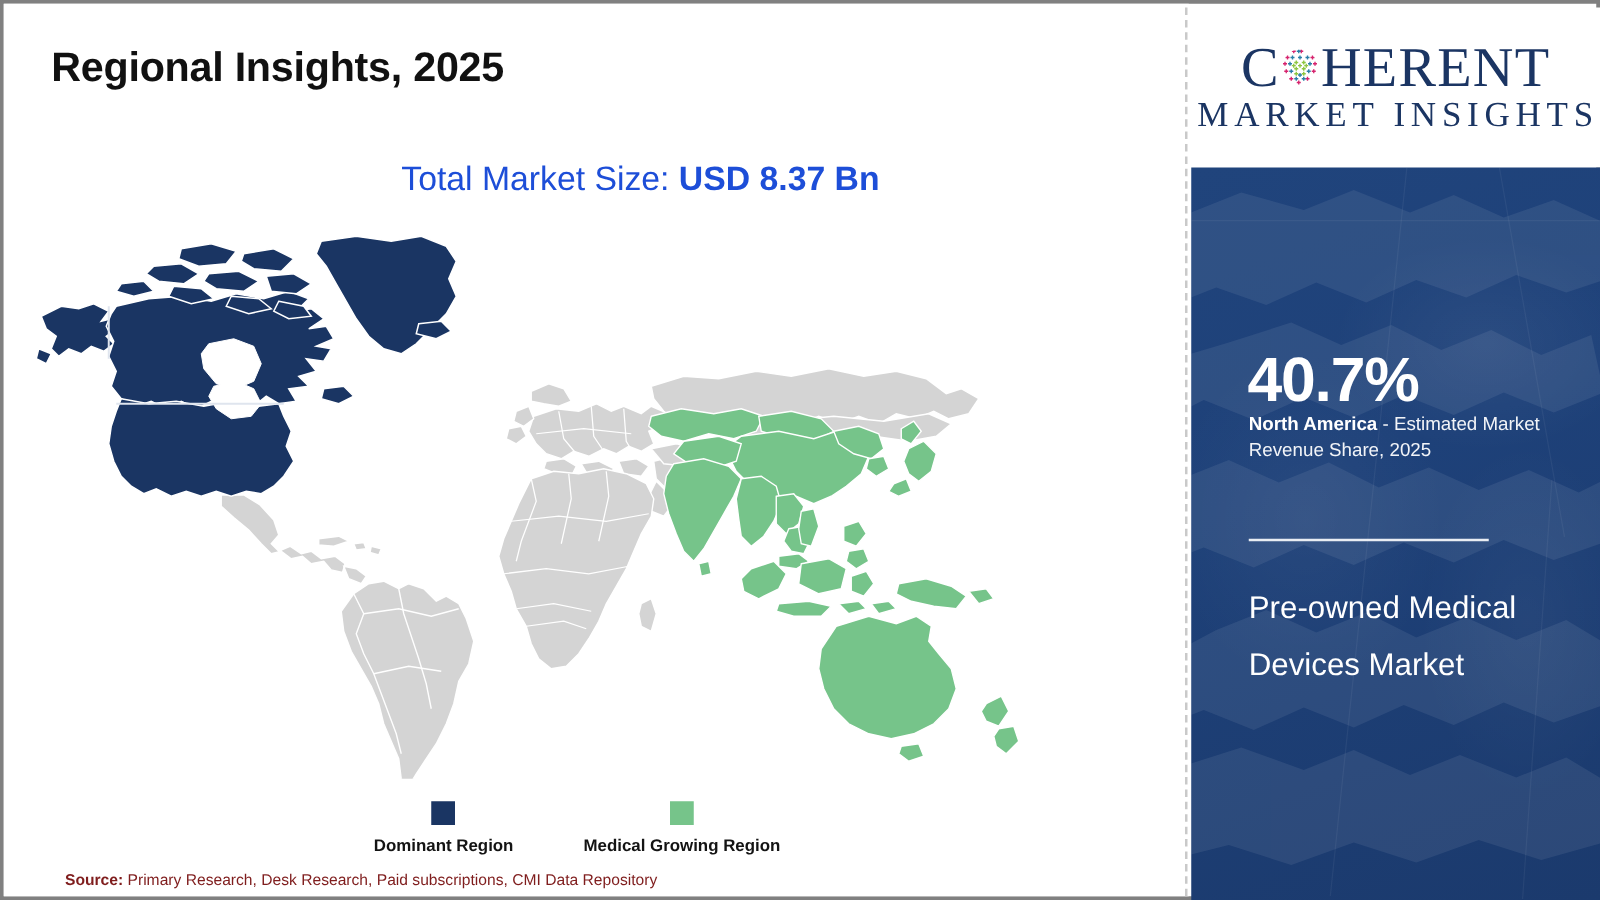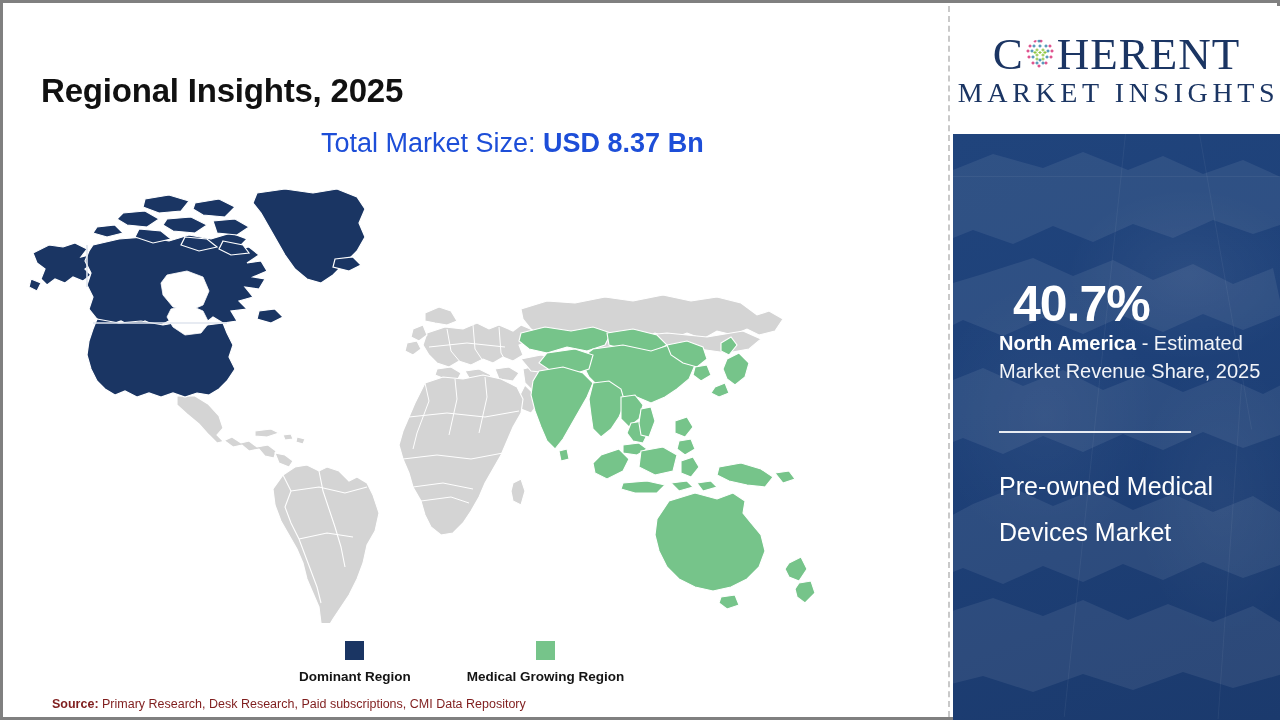--- a/index.html
+++ b/index.html
@@ -22,21 +22,20 @@
   
   .left-pane {
     position:absolute; left:0; top:0;
     width:948px; height:714px;
     background:#fff;
   }
   .title {
     position:absolute; left:38px; top:32px;
     font-size:33px; font-weight:bold; color:#111111;
     letter-spacing:-0.2px;
-    margin-top:37px;
   }
   .subtitle {
     position:absolute; left:318px; top:125px;
     font-size:27px; color:#1d4ed8; white-space:nowrap;
   }
   .subtitle .val { font-weight:bold; }
 
   
   .v-divider {
     position:absolute; left:945px; top:3px;
@@ -114,28 +113,28 @@
   .panel-texture svg { width:100%; height:100%; display:block; }
   .panel-lines {
     position:absolute; inset:0; pointer-events:none;
   }
   .panel-lines i {
     position:absolute; background:rgba(255,255,255,0.055); display:block;
   }
 
   .stat-inner { position:relative; padding:0 30px; }
   .pct {
-    position:absolute; left:60px; top:145px;
+    position:absolute; left:45px; top:145px;
     font-size:50px; font-weight:bold; color:#ffffff;
     letter-spacing:-1px; line-height:1;
   }
   .stat-desc {
     position:absolute; left:46px; top:195px;
     width:262px;
-    font-size:20px; color:#f2f4f8; line-height:1.42;
+    font-size:15px; color:#f2f4f8; line-height:1.42;
   }
   .stat-desc b { font-weight:bold; color:#ffffff; }
   .hr {
     position:absolute; left:46px; top:297px;
     width:192px; height:2px; background:#e9edf3;
   }
   .market-name {
     position:absolute; left:46px; top:330px;
     width:250px;
     font-size:25px; color:#ffffff; line-height:1.82; font-weight:400;

